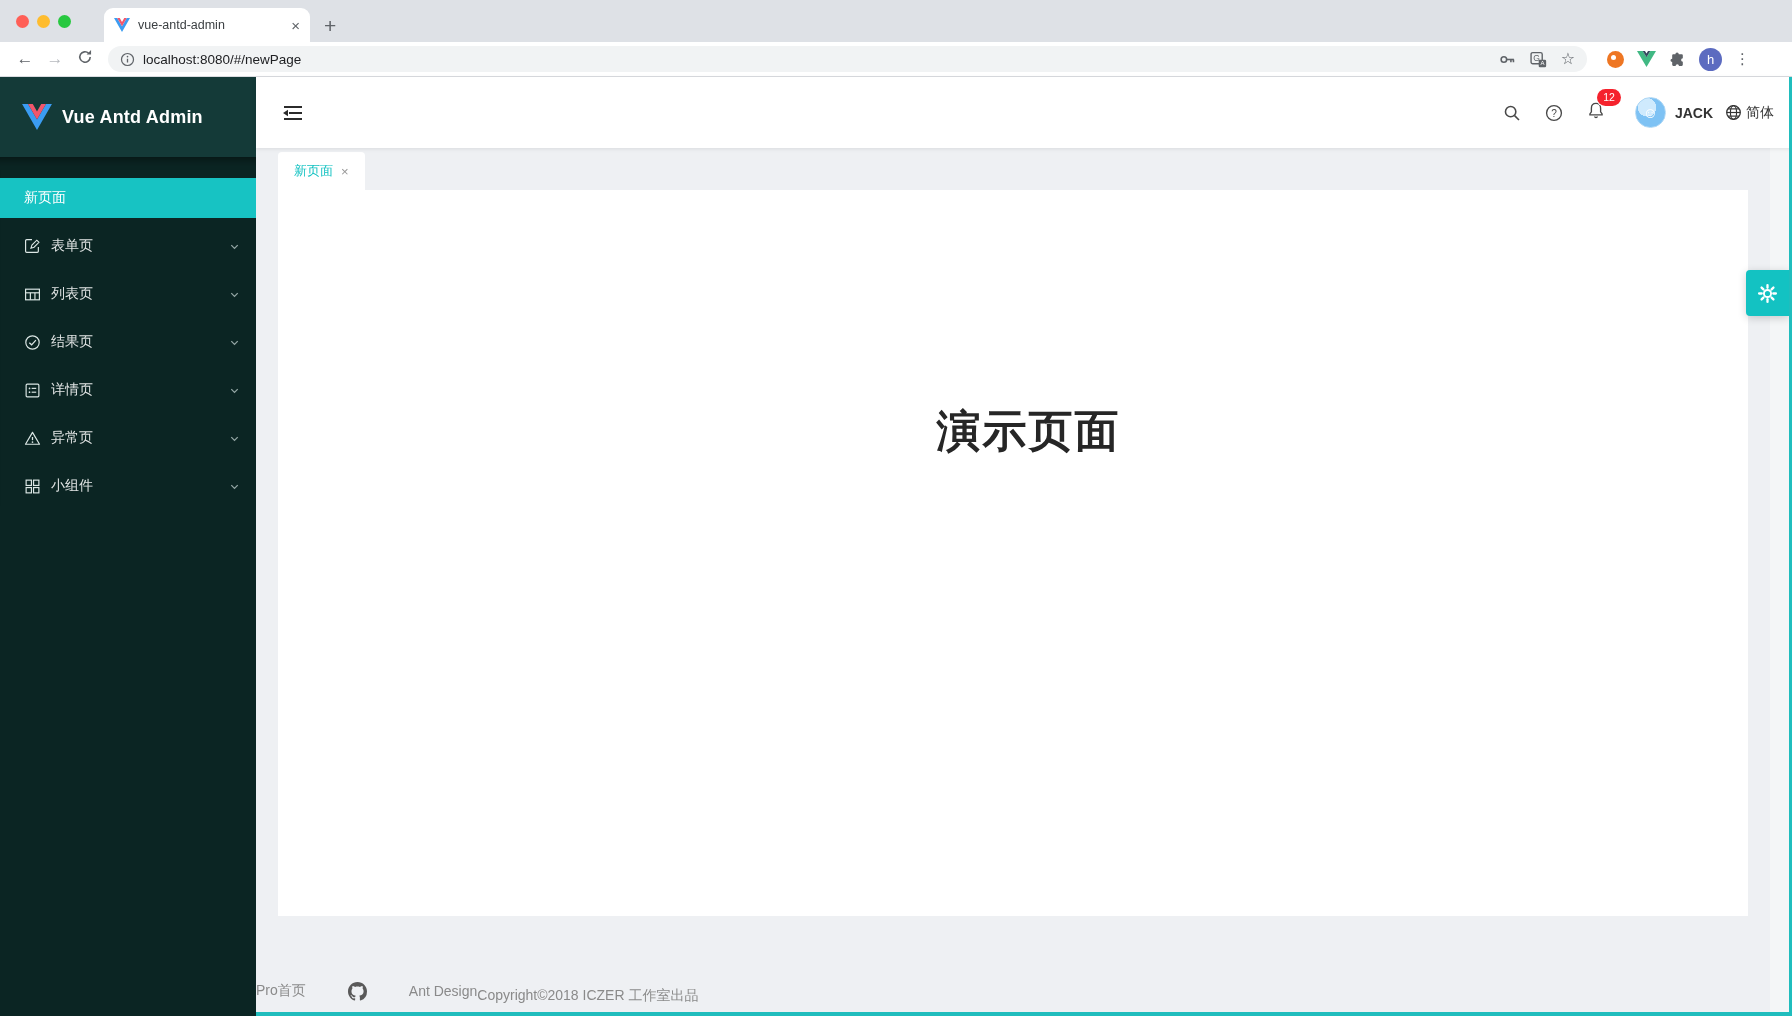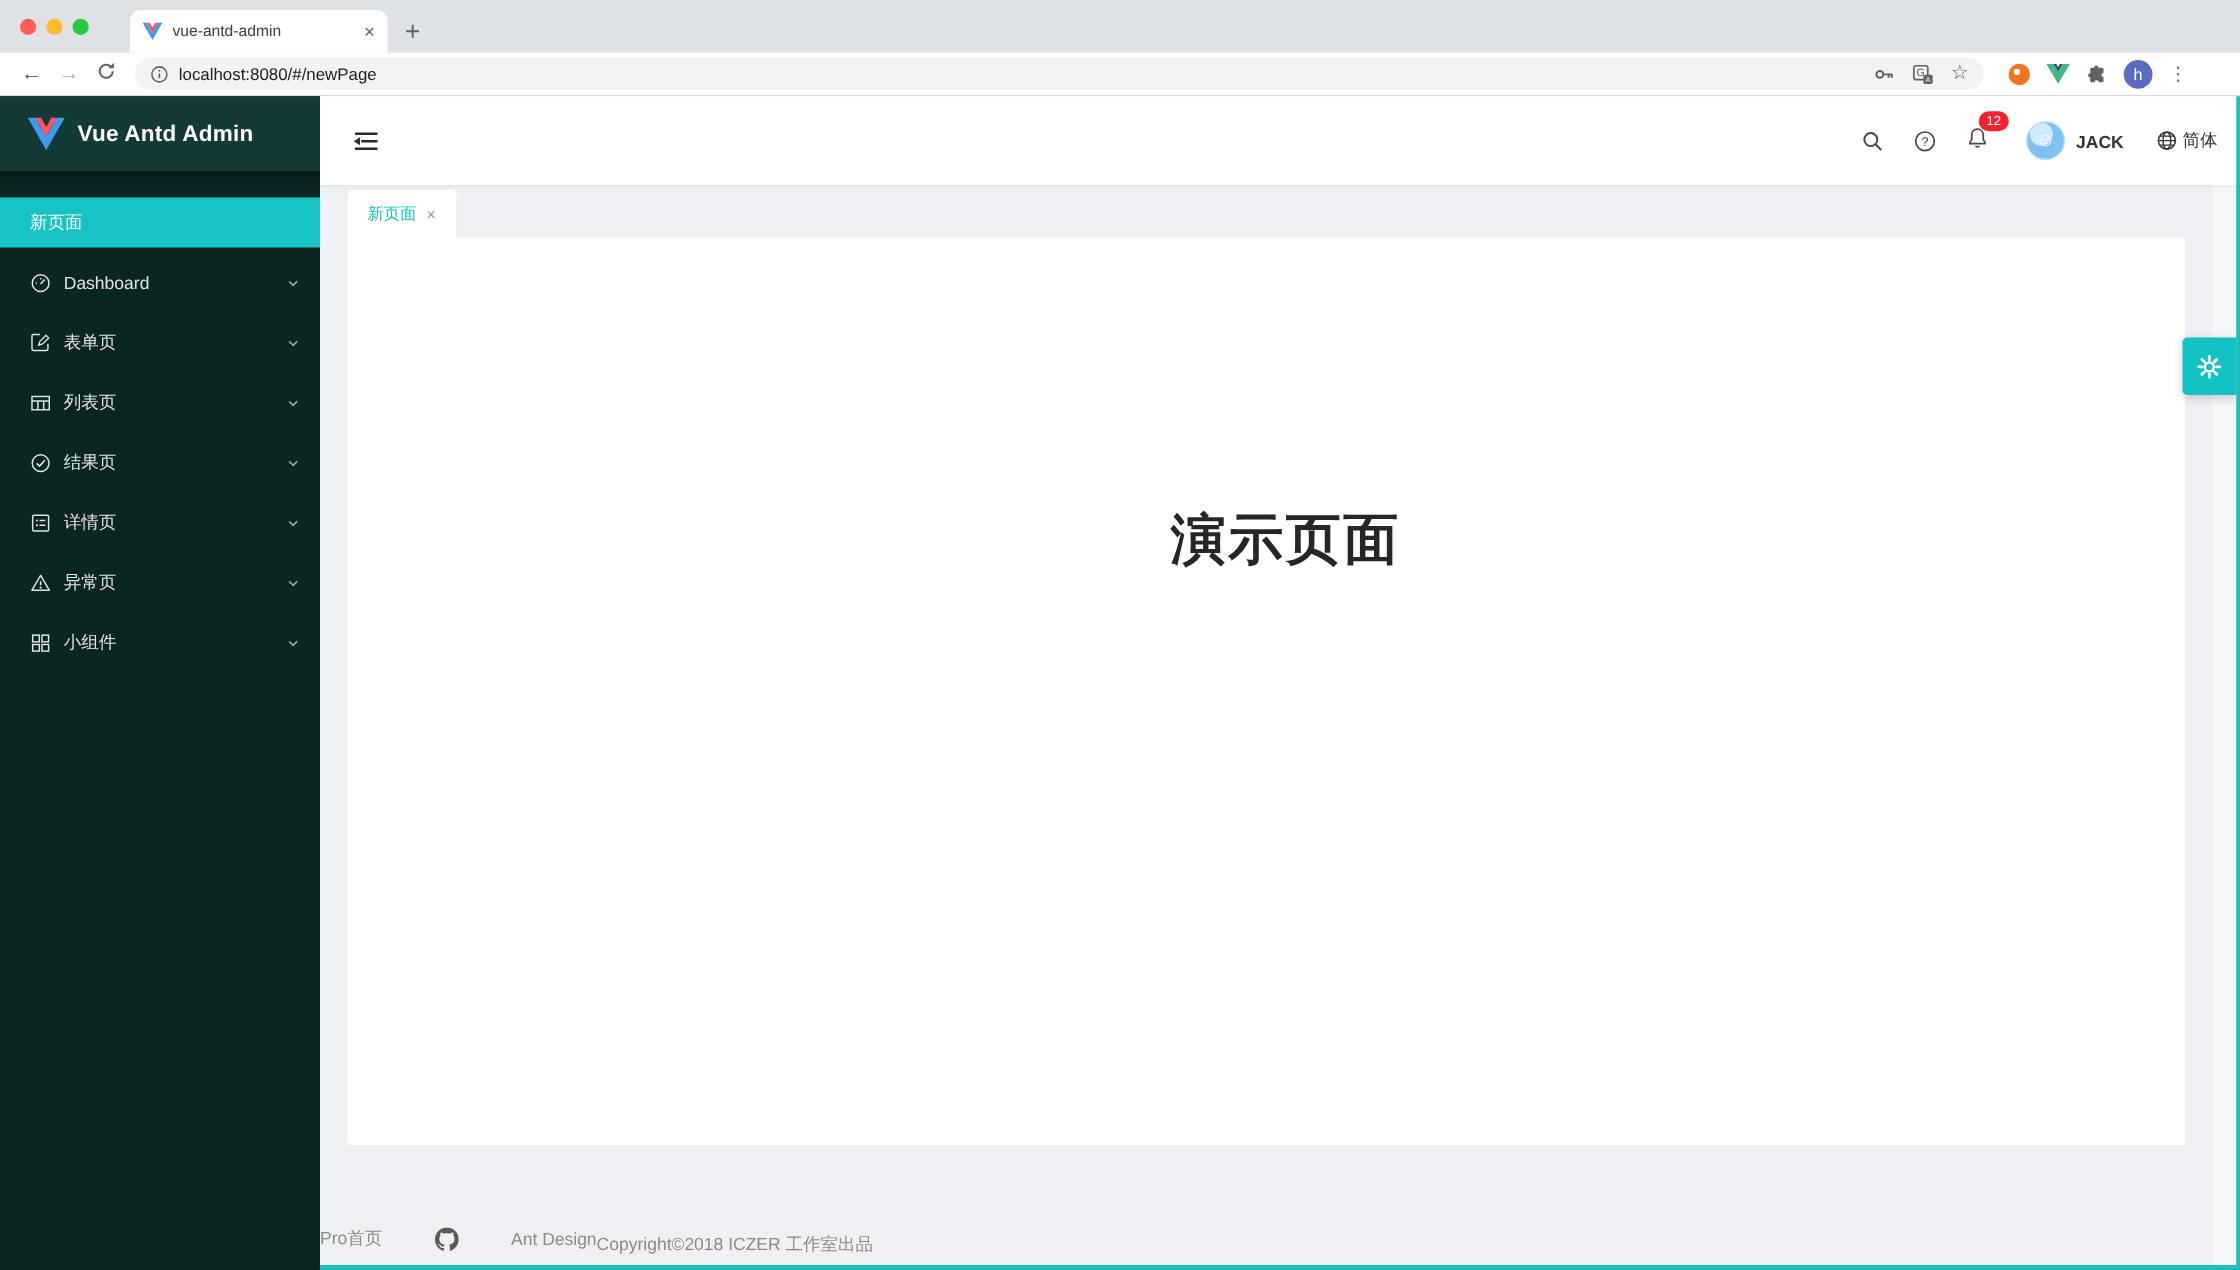--- a/index.html
+++ b/index.html
@@ -32,42 +32,42 @@
   .orange-ext::after { content:""; position:absolute; left:4px; top:4px; width:5px; height:5px;
     border-radius:50%; background:#fff; }
   .profile-chip { width:23px; height:23px; border-radius:50%; background:#5c6bc0; color:#fff;
     font-size:13px; display:flex; align-items:center; justify-content:center; }
   .dots-glyph { font-size:15px; color:#5f6368; letter-spacing:0; }
 
   
   .app { display:flex; height:939px; }
 
   .sidebar { width:256px; background:#0b2523; color:#e8efee; flex-shrink:0; }
-  .logo-area { height:60px; background:#143a38; display:flex; align-items:center; gap:10px; padding-left:22px; }
+  .logo-area { height:80px; background:#143a38; display:flex; align-items:center; gap:10px; padding-left:22px; }
   .logo-area .logo-text { font-size:18px; font-weight:bold; color:#fff; letter-spacing:.2px; }
   .menu { padding-top:21px; box-shadow:inset 0 12px 10px -10px rgba(0,0,0,.5); }
   .menu-item { height:40px; margin-bottom:8px; display:flex; align-items:center; gap:10px;
     padding:0 16px 0 24px; font-size:14px; color:rgba(255,255,255,.88); cursor:pointer; }
   .menu-item.selected { background:#17c3c3; color:#fff; }
   .menu-item .mi-icon { width:17px; height:17px; flex-shrink:0; }
   .menu-item .chev { margin-left:auto; opacity:.7; }
 
   .main { flex:1; position:relative; display:flex; flex-direction:column; background:#eef0f3; }
   .app-header { height:71px; background:#fff; box-shadow:0 1px 4px rgba(0,0,0,.09);
     display:flex; align-items:center; padding:0 14px 0 26px; position:relative; z-index:3; }
   .header-right { margin-left:auto; display:flex; align-items:center; }
   .h-icon { margin:0 12px; display:flex; align-items:center; }
   .bell-wrap { position:relative; margin:0 14px 0 12px; }
   .badge { position:absolute; top:-12px; right:-16px; background:#f5222d; color:#fff;
     font-size:10.5px; line-height:1; padding:3px 6px; border-radius:9px; box-shadow:0 0 0 1px #fff; }
   .avatar { width:31px; height:31px; border-radius:50%; margin:0 9px 0 16px;
     background:radial-gradient(circle at 38% 32%, #cfeafd 0 34%, #7ec2f4 35% 100%);
     display:flex; align-items:center; justify-content:center; color:#fff; font-size:15px;
     border:1px solid #aed7f5; }
-  .username { font-size:14px; font-weight:bold; color:#333; margin-right:14px; }
+  .username { font-size:14px; font-weight:bold; color:#333; }
   .lang { display:flex; align-items:center; gap:4px; font-size:14px; color:#333; margin:0 4px 0 12px; }
 
   .tab-bar { height:42px; display:flex; align-items:flex-end; padding-left:22px; }
   .page-tab { height:38px; background:#fff; border-radius:4px 4px 0 0; display:flex;
     align-items:center; padding:0 16px; gap:8px; font-size:13px; color:#13c2c2; }
   .page-tab .pt-close { color:#979797; font-size:13px; }
 
   .content-card { flex:1; margin:0 44px 0 22px; background:#fff; }
   .page-title { margin-top:212px; text-align:center; font-size:44px; font-weight:bold;
     color:#262626; letter-spacing:2px;padding-left:31px; }
@@ -157,32 +157,20 @@
         <polygon points="20,0 36,0 50,25 64,0 80,0 50,52" fill="#f2566b"></polygon>
       </svg>
       <span class="logo-text">Vue Antd Admin</span>
     </div>
     <nav class="menu">
 
       <div class="menu-item selected">
         <span>新页面</span>
       </div>
 
-      <div class="menu-item">
-        <svg class="mi-icon" viewBox="0 0 16 16">
-          <circle cx="8" cy="8" r="6.3" fill="none" stroke="#dce7e5" stroke-width="1.1"></circle>
-          <line x1="8" y1="8.6" x2="11" y2="5.2" stroke="#dce7e5" stroke-width="1.2"></line>
-          <line x1="4.2" y1="8" x2="5.3" y2="8" stroke="#dce7e5" stroke-width="1.1"></line>
-          <line x1="8" y1="4.2" x2="8" y2="5.3" stroke="#dce7e5" stroke-width="1.1"></line>
-        </svg>
-        <span>Dashboard</span>
-        <svg class="chev" width="11" height="11" viewBox="0 0 12 12">
-            <polyline points="2.5,4.5 6,8 9.5,4.5" fill="none" stroke="#cfdedc" stroke-width="1.4"></polyline>
-          </svg>
-      </div>
 
       <div class="menu-item">
         <svg class="mi-icon" viewBox="0 0 16 16">
           <path d="M13.5 8.5v4a1 1 0 01-1 1h-10a1 1 0 01-1-1v-10a1 1 0 011-1h5" fill="none" stroke="#dce7e5" stroke-width="1.1"></path>
           <path d="M6.5 10.2l1-3.2 5-5 2.2 2.2-5 5z" fill="none" stroke="#dce7e5" stroke-width="1.1" transform="scale(.92) translate(.6,.2)"></path>
         </svg>
         <span>表单页</span>
         <svg class="chev" width="11" height="11" viewBox="0 0 12 12">
             <polyline points="2.5,4.5 6,8 9.5,4.5" fill="none" stroke="#cfdedc" stroke-width="1.4"></polyline>
           </svg>

